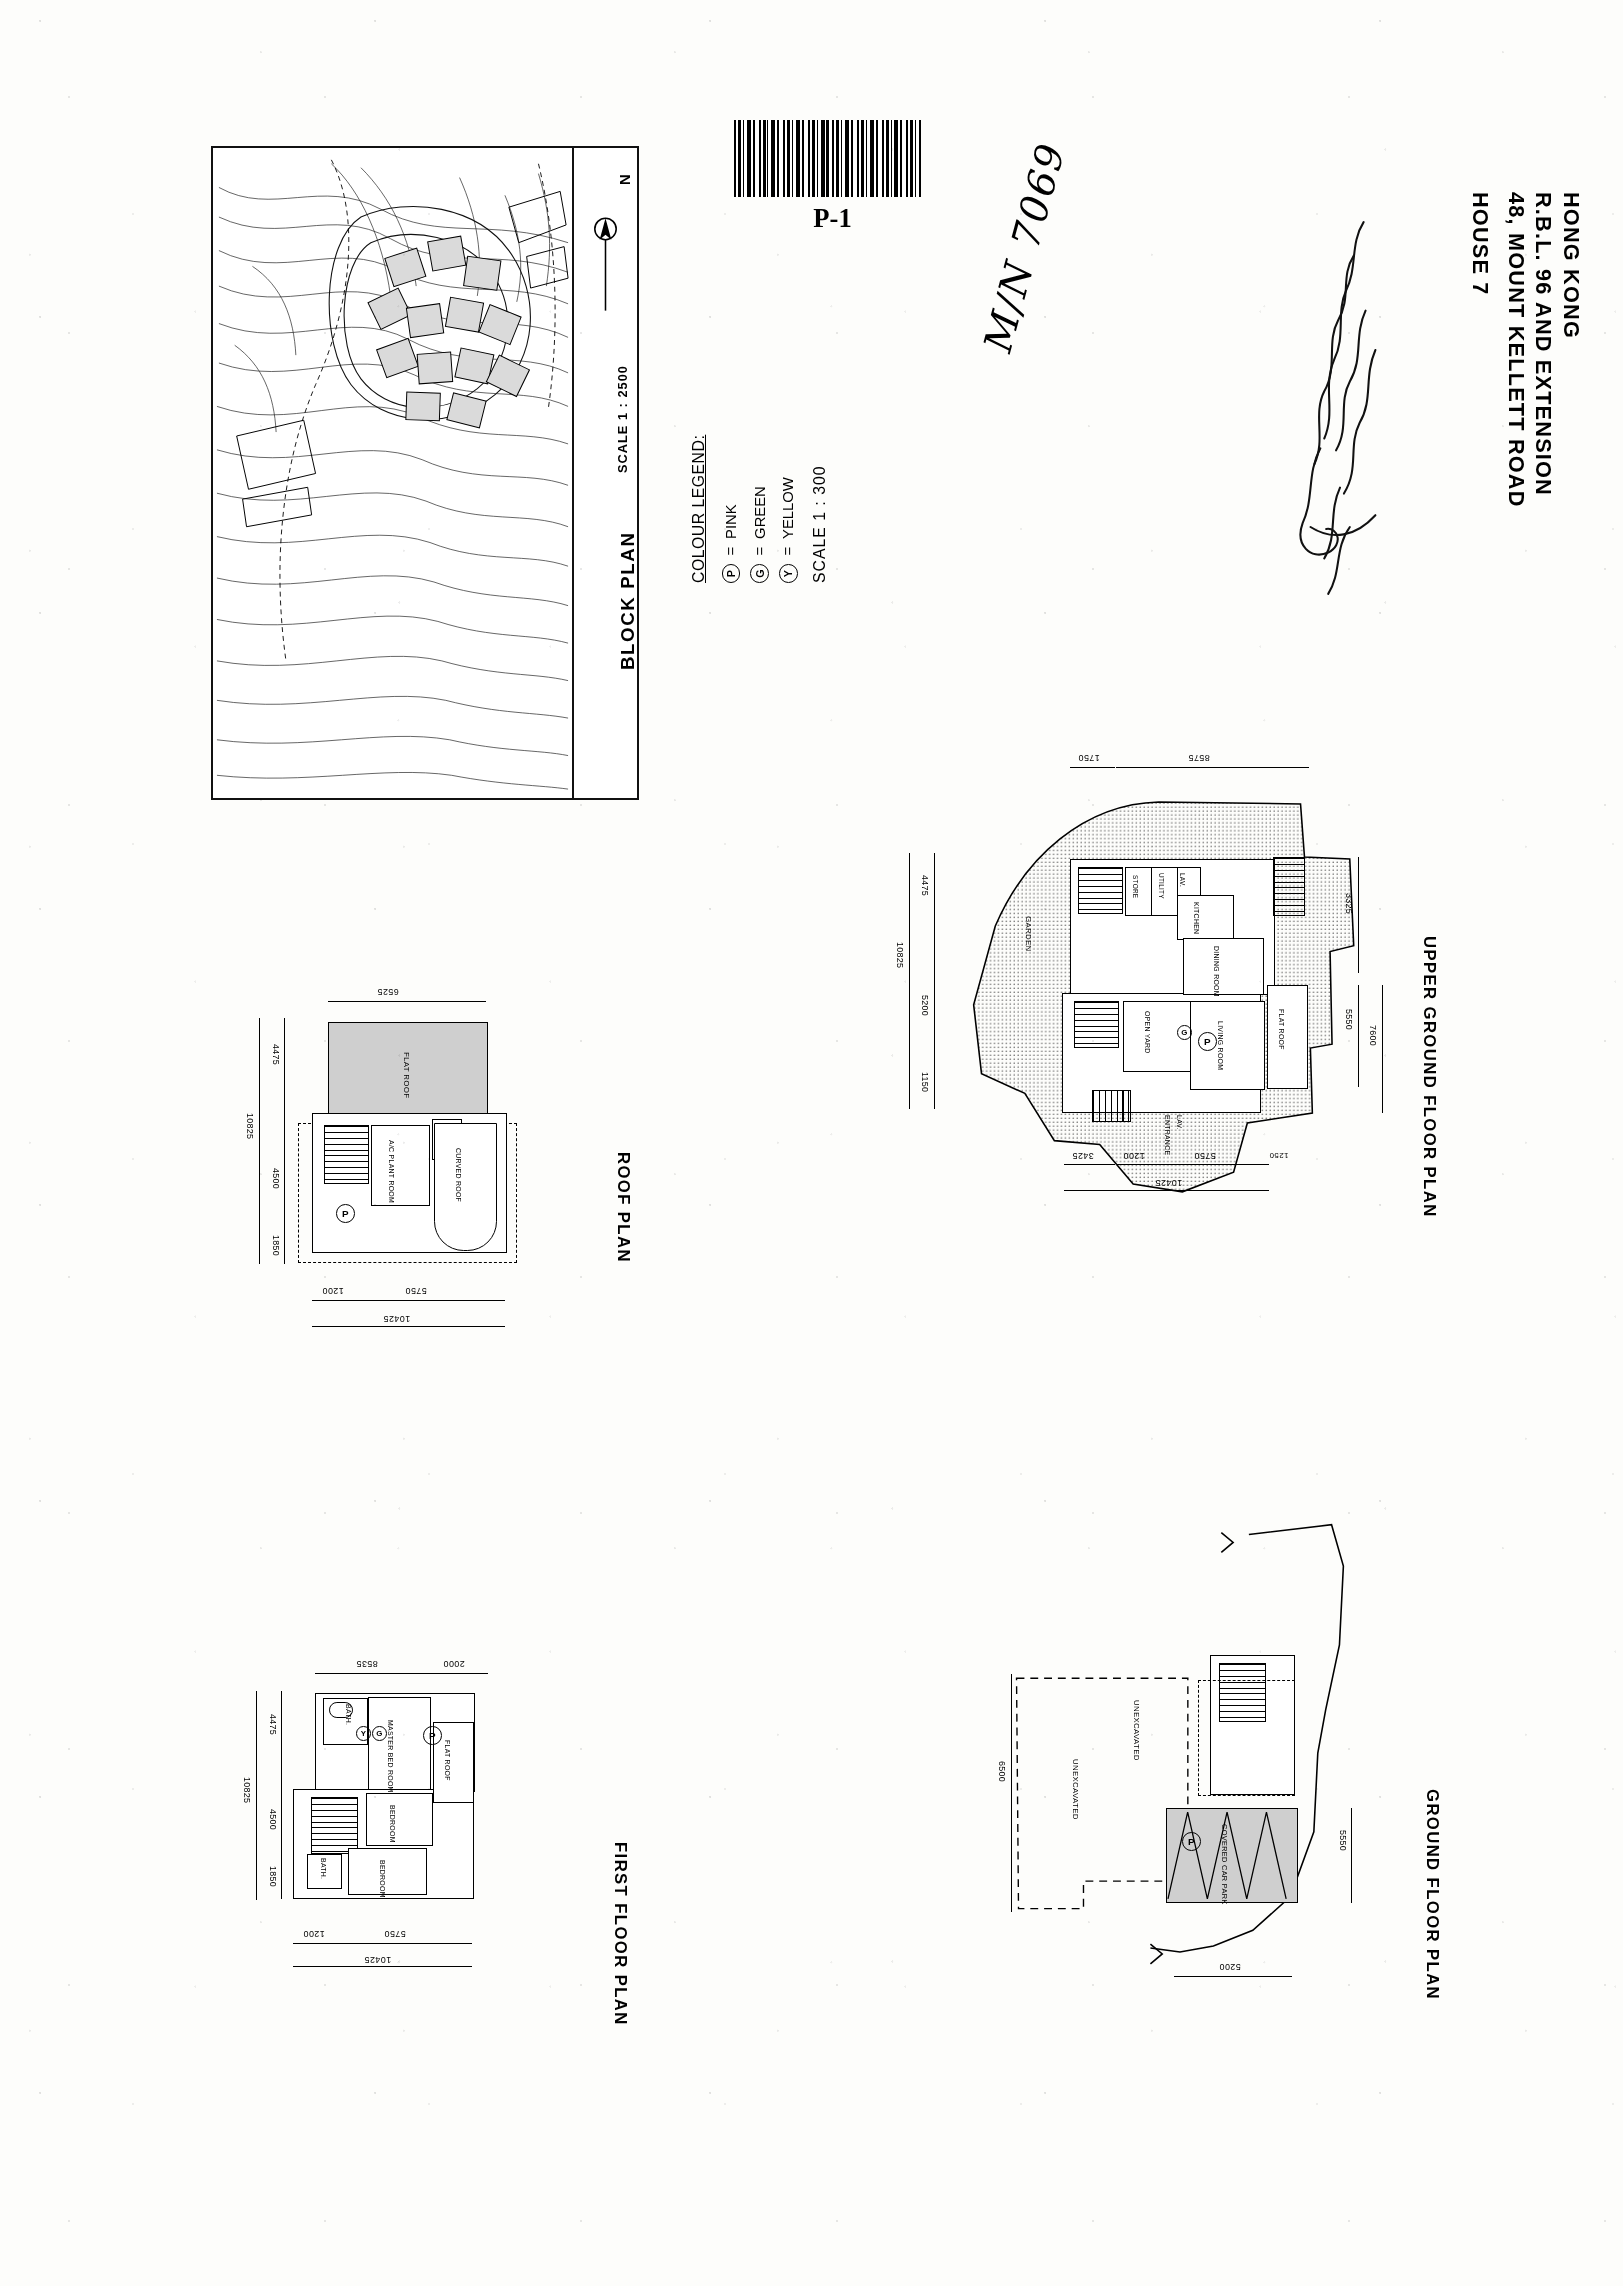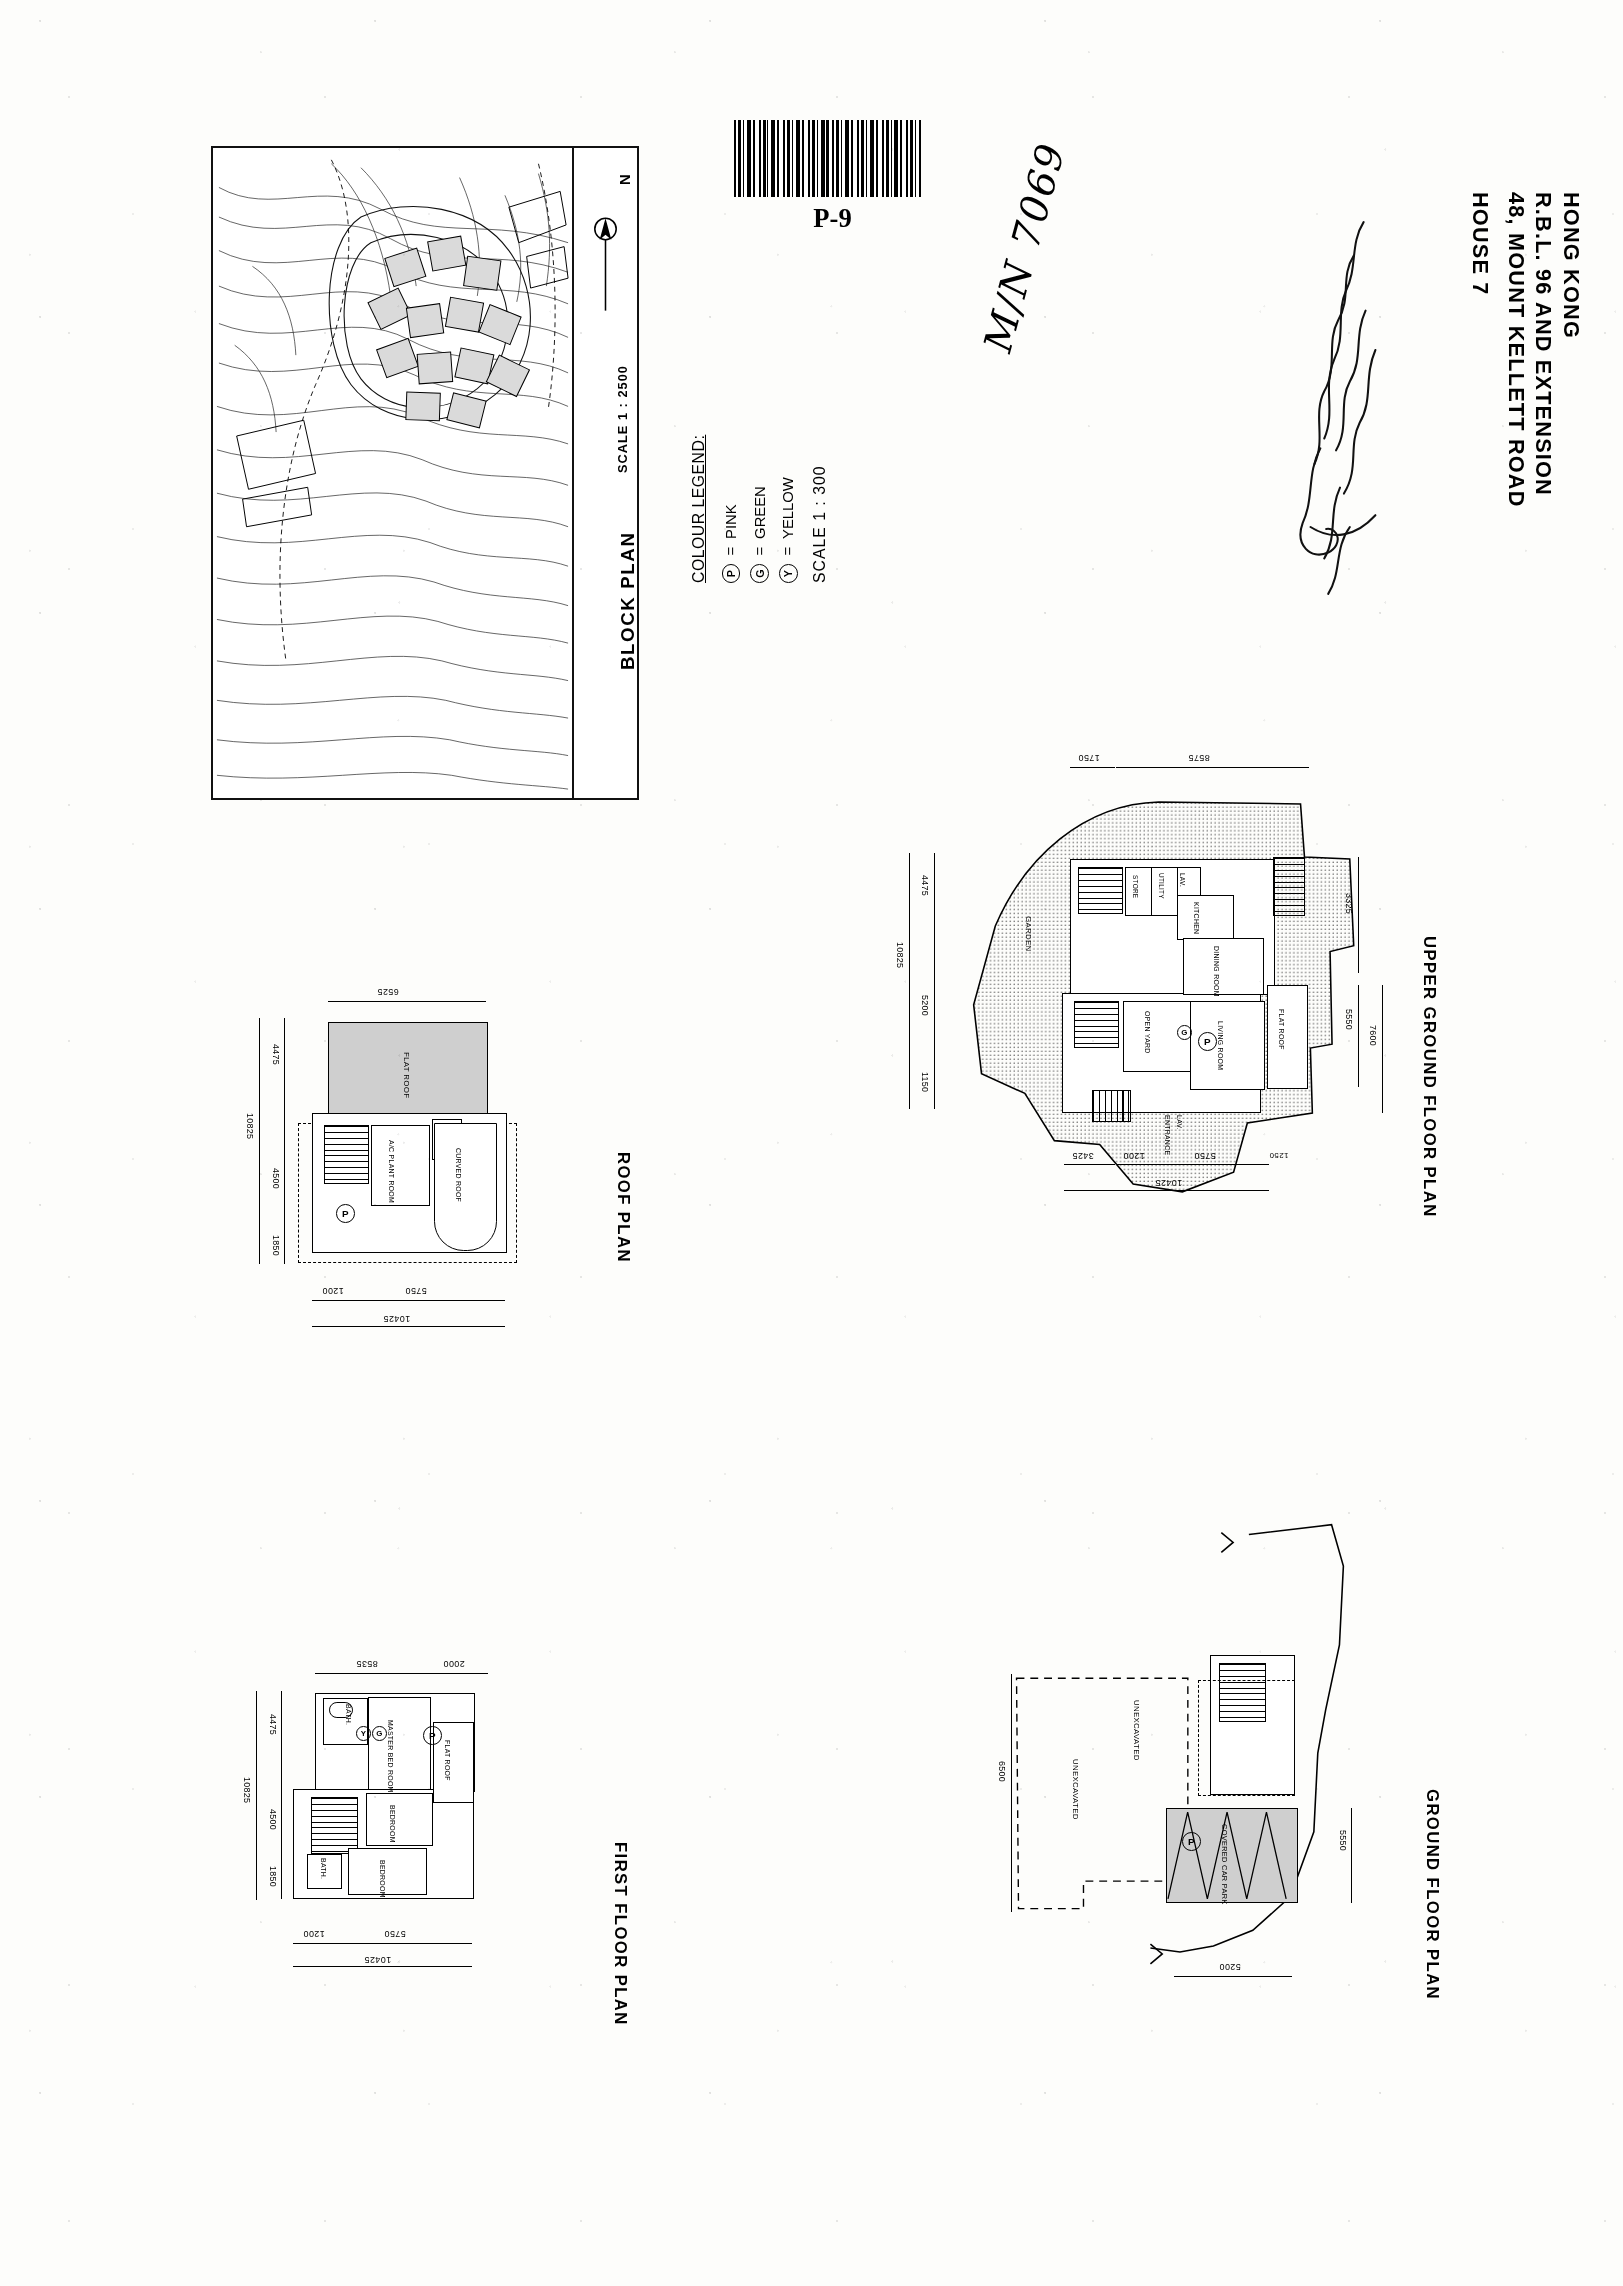--- a/index.html
+++ b/index.html
@@ -273,21 +273,21 @@
         <line x1="18" y1="31" x2="18" y2="104" stroke="#000" stroke-width="1.6"></line>
       </svg>
       <div class="rot90 vtext" style="position:absolute;left:43px;top:37px;font-size:14.8px;font-weight:bold;">N</div>
       <div class="rot90 vtext bp-scale" style="left:41px;top:325px;">SCALE  1 : 2500</div>
       <div class="rot90 vtext bp-title" style="left:43px;top:522px;">BLOCK PLAN</div>
     </div>
   </div>
 
   <div id="barcode-block">
     <div id="barcode"></div>
-    <div id="barcode-id">P-9</div>
+    <div id="barcode-id">P-1</div>
   </div>
 
   <div id="legend">
     <div class="rot90 vtext" style="position:absolute;left:0;top:0;width:0;height:0;">
       <div style="position:absolute;left:0;top:0;width:315px;">
         <div class="legend-title">COLOUR LEGEND:</div>
         <div class="legend-row">
           <span class="circ">P</span>
           <span class="legend-eq">=</span>
           <span>PINK</span>

